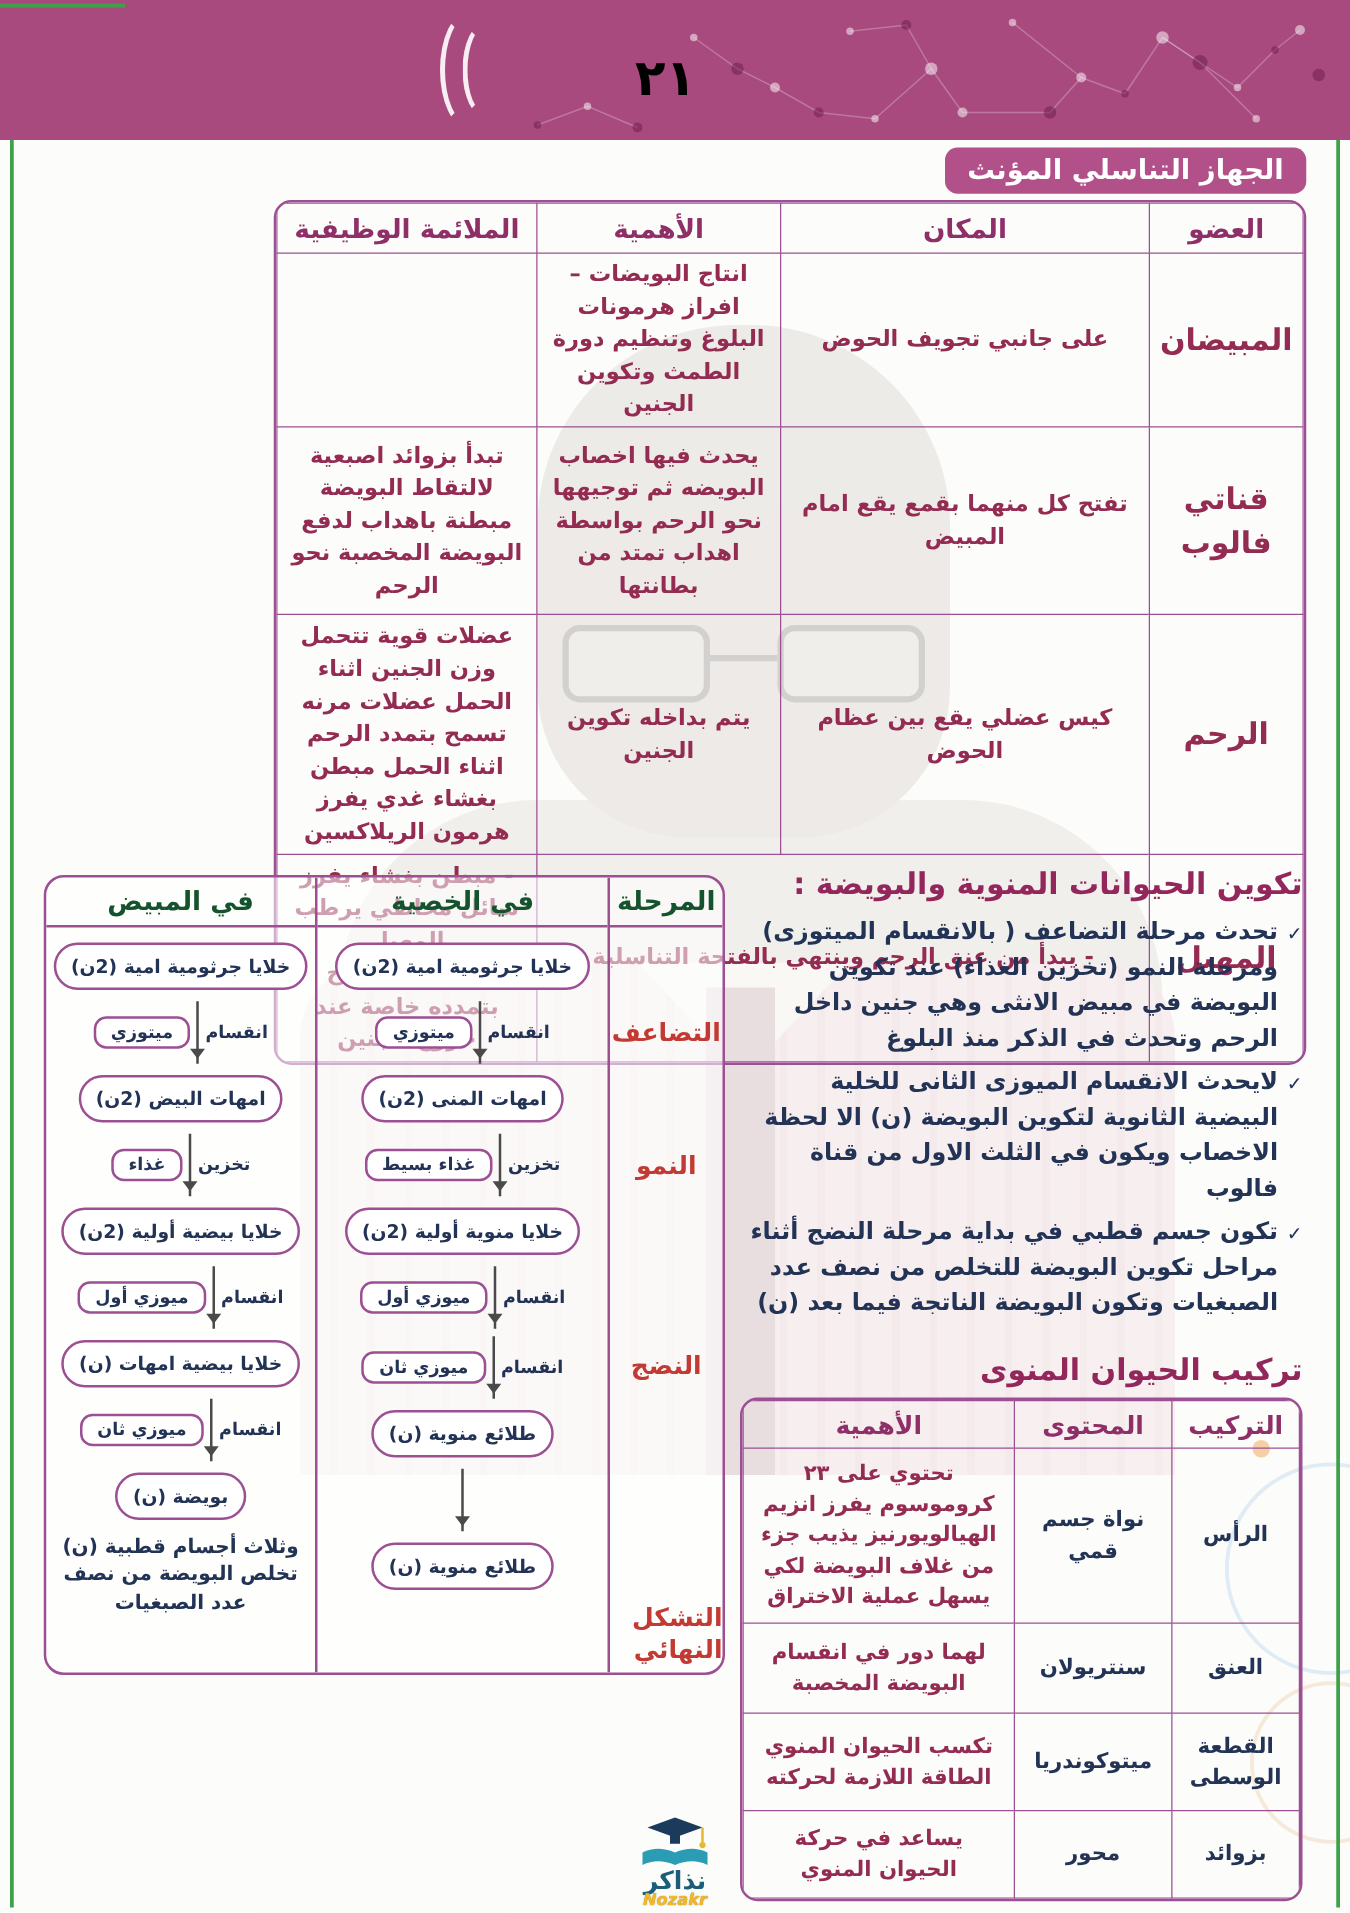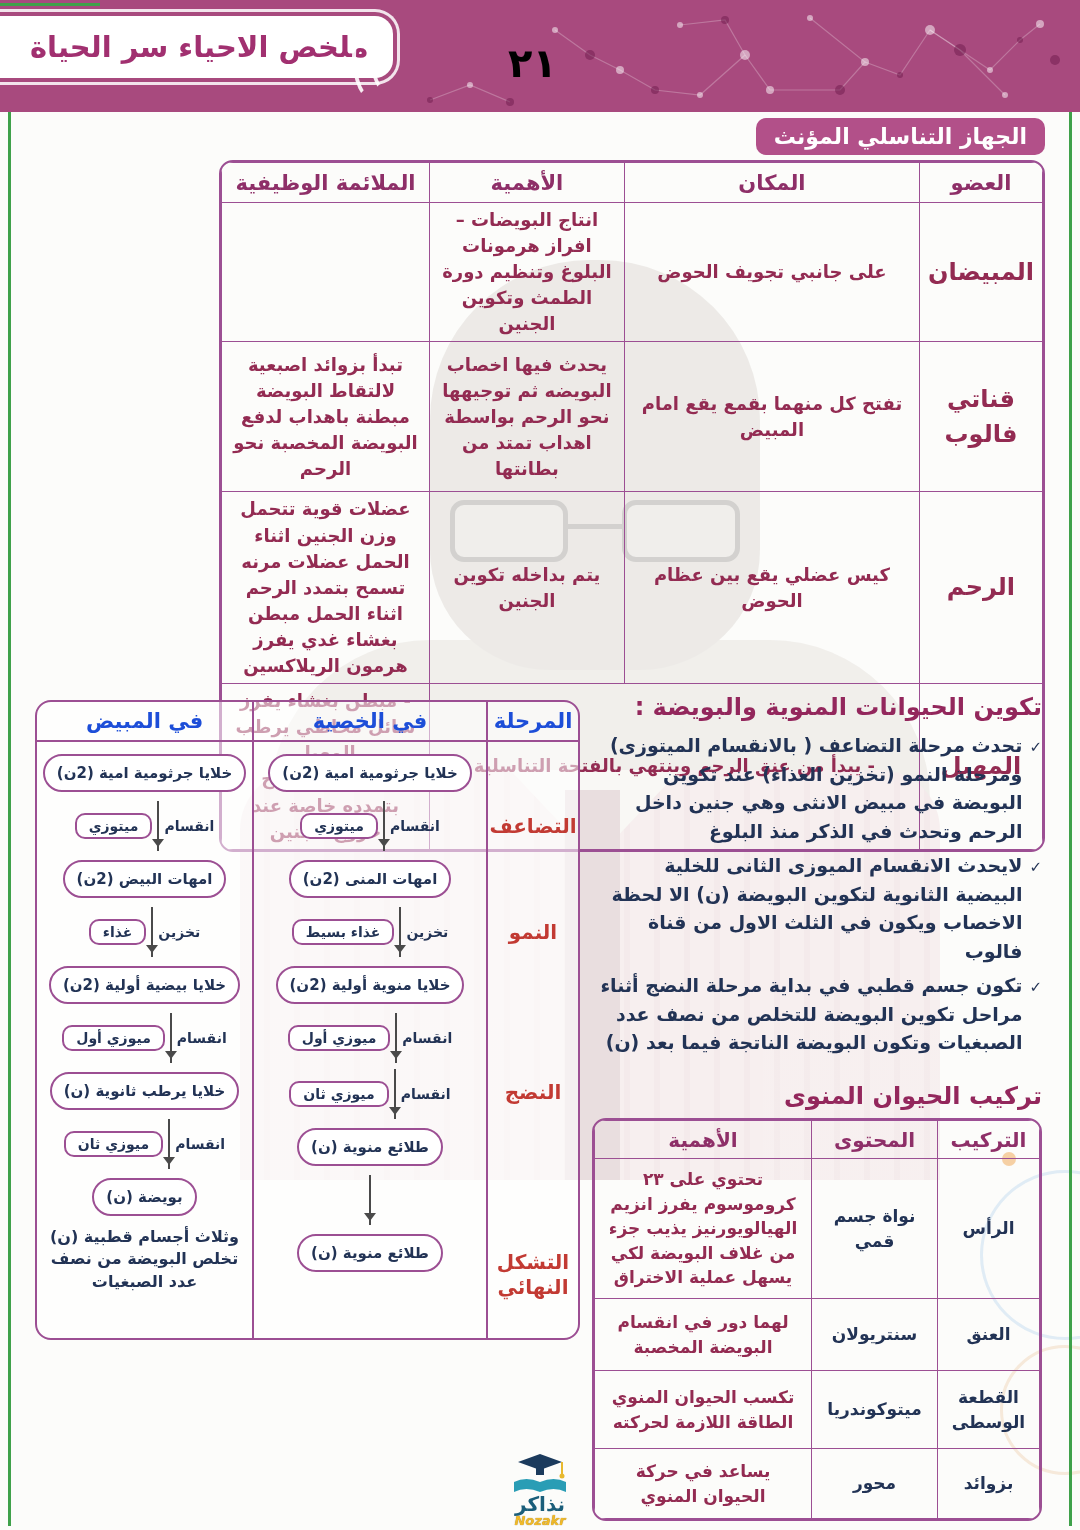--- a/index.html
+++ b/index.html
@@ -80,36 +80,36 @@
   .sperm tbody tr:nth-child(4) td { height:70px; }
 
   
   .flowchart { position:absolute; top:700px; left:35px; width:545px; height:640px; border:2.5px solid #9c4f93;
                border-radius:16px; background:rgba(255,255,255,.55); z-index:2; display:flex; overflow:hidden; }
   .fc-col { position:relative; }
   .fc-col.stage  { width:92px;  border-left:2px solid #9c4f93; }
   .fc-col.testis { width:234px; border-left:2px solid #9c4f93; }
   .fc-col.ovary  { flex:1; }
   .fc-head { height:40px; border-bottom:2px solid #9c4f93; display:flex; align-items:center; justify-content:center;
-             color:#1d4ed8; font-weight:bold; font-size:21px; }
+             color:#14532d; font-weight:bold; font-size:21px; }
   .fc-body { display:flex; flex-direction:column; align-items:center; padding-top:6px; }
   .fc-box { height:38px; margin:6px 0; display:inline-flex; align-items:center; justify-content:center;
             border:2px solid #9c4f93; border-radius:22px; background:#ffffff; color:#223355; font-weight:bold;
             font-size:15px; padding:0 12px; white-space:nowrap; max-width:96%; }
   .fc-conn { height:56px; display:flex; align-items:center; justify-content:center; gap:5px; direction:rtl; }
   .c-label { color:#223355; font-weight:bold; font-size:14px; }
   .c-arrow { width:2px; height:50px; background:#4a4a4a; position:relative; display:inline-block; }
   .c-arrow::after { content:''; position:absolute; bottom:-2px; left:-5px; border:6px solid transparent; border-top:8px solid #4a4a4a; }
   .fc-conn.tail { height:56px; }
   .fc-note { width:205px; text-align:center; color:#223355; font-weight:bold; font-size:16px; line-height:1.4; margin-top:4px; }
   .stage-label { position:absolute; width:100%; text-align:center; color:#c23a33; font-weight:bold; font-size:20px; line-height:1.25; }
   .stage-label.s1 { top:112px; }
   .stage-label.s2 { top:218px; }
   .stage-label.s3 { top:378px; }
-  .stage-label.s4 { top:548px; }
+  .stage-label.s4 { top:580px;text-align:right; }
 
   
   .brand { position:absolute; bottom:2px; left:50%; transform:translateX(-50%); text-align:center; z-index:3; }
   .brand-ar { color:#1b5e7a; font-weight:bold; font-size:20px; margin-top:-8px; }
   .brand-en { color:#f0b929; font-weight:bold; font-size:13px; font-style:italic; margin-top:-3px; text-shadow:0 0 1px #8a6a10; }
 </style>
 </head>
 <body>
 
 <div class="page">
@@ -164,23 +164,20 @@
           <circle cx="725" cy="20" r="4"></circle>
         <circle cx="840" cy="90" r="5"></circle>
           <circle cx="900" cy="75" r="3"></circle>
           <circle cx="960" cy="50" r="6"></circle>
         <circle cx="1055" cy="60" r="5"></circle>
           <circle cx="1020" cy="40" r="3"></circle>
           <circle cx="430" cy="100" r="3"></circle>
         <circle cx="510" cy="102" r="4"></circle>
       </g>
     </svg>
-    <div class="title-ribbon">
-      <span>ملخص الاحياء سر الحياة</span>
-    </div>
     <span class="arc arc1"></span>
     <span class="arc arc2"></span>
     <div class="page-number">٢١</div>
   </header>
 
   <section class="repro">
     <div class="badge">الجهاز التناسلي المؤنث</div>
     <div class="tbl-wrap">
       <table class="data">
         <colgroup>
@@ -303,21 +300,21 @@
           <span class="c-label">تخزين</span>
           <span class="c-arrow"></span>
           <span class="c-box fc-box" style="height:26px;border-radius:10px;font-size:14px;margin:0;">غذاء</span>
         </div>
         <div class="fc-box">خلايا بيضية أولية (2ن)</div>
         <div class="fc-conn">
           <span class="c-label">انقسام</span>
           <span class="c-arrow"></span>
           <span class="c-box fc-box" style="height:26px;border-radius:10px;font-size:14px;margin:0;">ميوزي أول</span>
         </div>
-        <div class="fc-box">خلايا يرطب ثانوية (ن)</div>
+        <div class="fc-box">خلايا بيضية امهات (ن)</div>
         <div class="fc-conn">
           <span class="c-label">انقسام</span>
           <span class="c-arrow"></span>
           <span class="c-box fc-box" style="height:26px;border-radius:10px;font-size:14px;margin:0;">ميوزي ثان</span>
         </div>
         <div class="fc-box">بويضة (ن)</div>
         <div class="fc-note">وثلاث أجسام قطبية (ن) تخلص البويضة من نصف عدد الصبغيات</div>
       </div>
     </div>
   </section>

